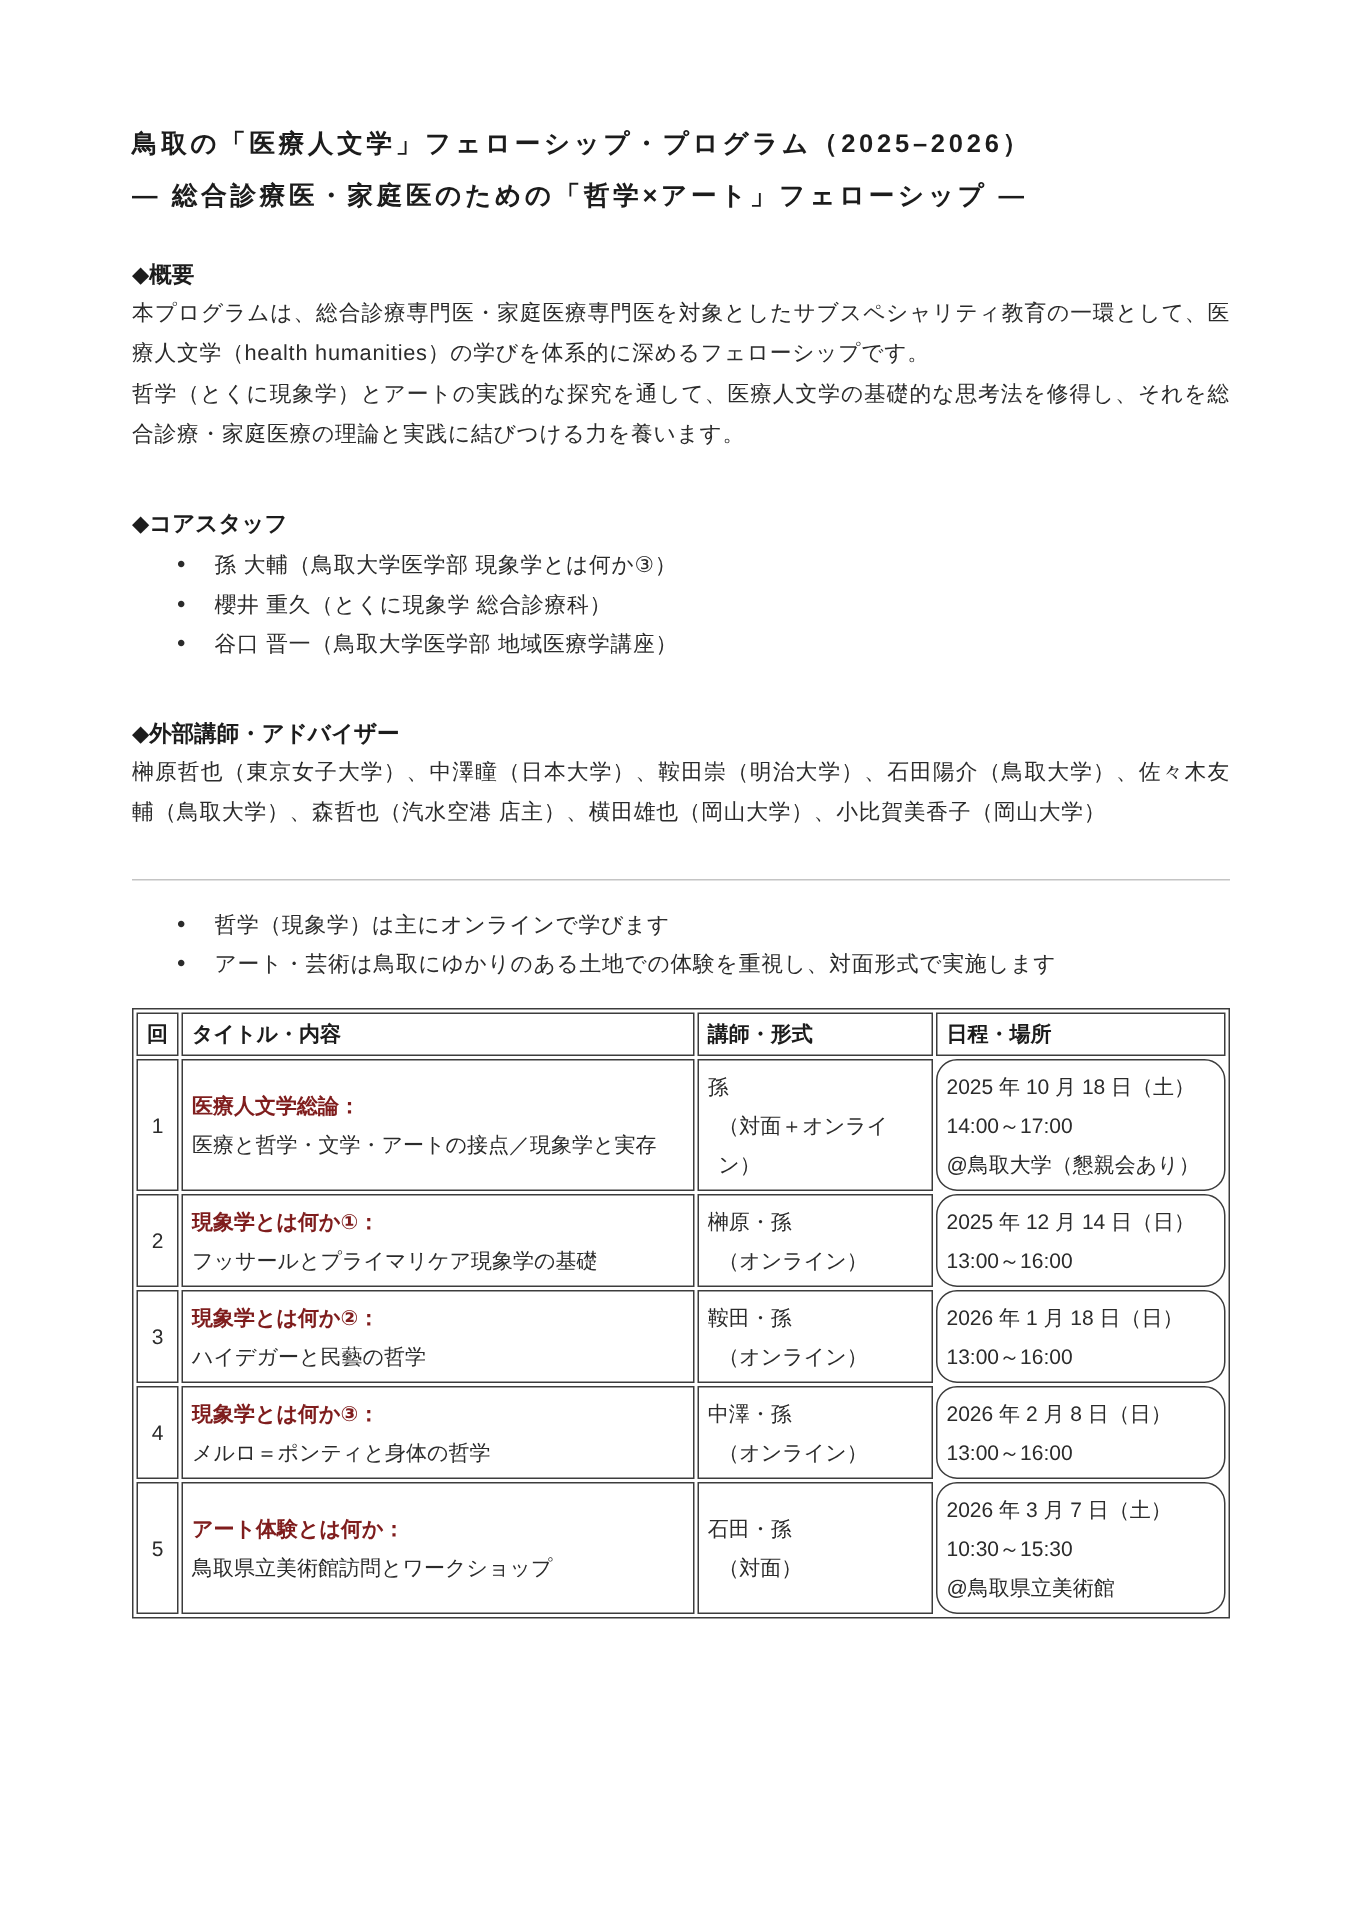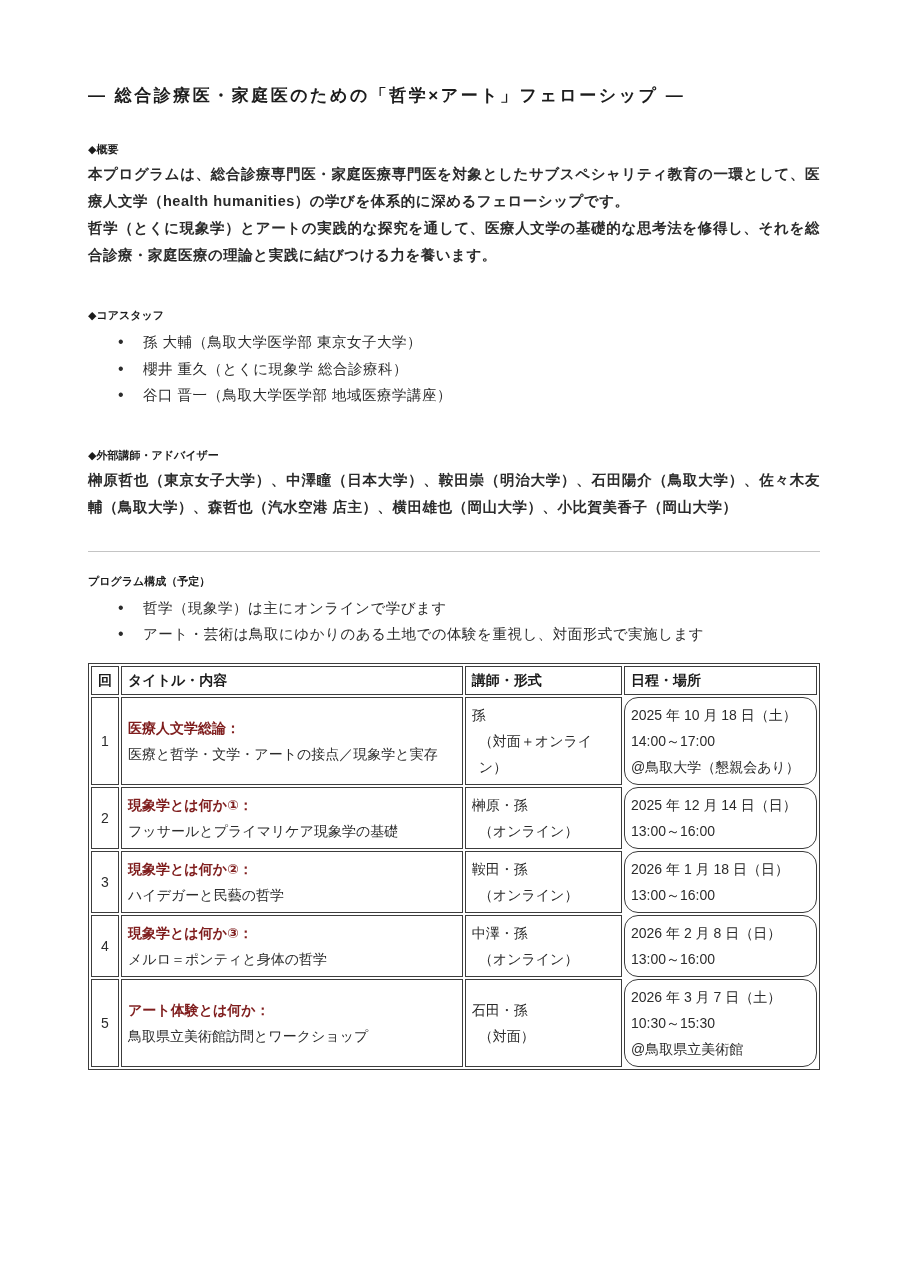--- a/index.html
+++ b/index.html
@@ -19,33 +19,32 @@
   
   .doc-title {
     font-size: 17px;
     font-weight: bold;
     letter-spacing: 2.5px;
     line-height: 35px;
     color: #1c1c1c;
   }
   
   .sec-heading {
-    font-size: 11px;
+    font-size: 15px;
     font-weight: bold;
     line-height: 24px;
     color: #1c1c1c;
   }
   
   .body-text {
     font-size: 14.5px;
     line-height: 27px;
     text-align: justify;
     color: #2b2b2b;
     letter-spacing: 0.5px;
-    font-weight: bold;
   }
   .mt-overview { margin-top: 20px; }
   .sec { margin-top: 24px; }
   .sec-gap { margin-top: 34px; }
   ul.dot-list {
     list-style: none;
     margin-top: 2px;
   }
   ul.dot-list li {
     font-size: 14.5px;
@@ -106,48 +105,48 @@
   tr.row-tall td { height: 82px; }
   tr.row-mid td { height: 54px; }
   tr.row-last td { height: 76px; }
 </style>
 </head>
 <body>
 
 <div class="page">
 
   <div class="doc-title">
+    <div>鳥取の「医療人文学」フェローシップ・プログラム（2025–2026）</div>
     <div>― 総合診療医・家庭医のための「哲学×アート」フェローシップ ―</div>
   </div>
 
   <div class="sec mt-overview">
     <div class="sec-heading">◆概要</div>
     <div class="body-text">本プログラムは、総合診療専門医・家庭医療専門医を対象としたサブスペシャリティ教育の一環として、医療人文学（health humanities）の学びを体系的に深めるフェローシップです。</div>
     <div class="body-text">哲学（とくに現象学）とアートの実践的な探究を通して、医療人文学の基礎的な思考法を修得し、それを総合診療・家庭医療の理論と実践に結びつける力を養います。</div>
   </div>
 
 
   <div class="sec-gap">
     <div class="sec-heading">◆コアスタッフ</div>
     <ul class="dot-list">
-      <li>孫 大輔（鳥取大学医学部 東京女子大学）</li>
+      <li>孫 大輔（鳥取大学医学部 現象学とは何か③）</li>
       <li>櫻井 重久（とくに現象学 総合診療科）</li>
       <li>谷口 晋一（鳥取大学医学部 地域医療学講座）</li>
     </ul>
   </div>
 
   <div class="sec-gap">
     <div class="sec-heading">◆外部講師・アドバイザー</div>
     <div class="body-text">榊原哲也（東京女子大学）、中澤瞳（日本大学）、鞍田崇（明治大学）、石田陽介（鳥取大学）、佐々木友輔（鳥取大学）、森哲也（汽水空港 店主）、横田雄也（岡山大学）、小比賀美香子（岡山大学）</div>
   </div>
 
   <hr class="rule">
 
   <div class="program-heading">
-    <div class="sec-heading">プログラム構成（予定）</div>
     <ul class="dot-list">
       <li>哲学（現象学）は主にオンラインで学びます</li>
       <li>アート・芸術は鳥取にゆかりのある土地での体験を重視し、対面形式で実施します</li>
     </ul>
   </div>
 
   <table class="schedule">
     <thead>
       <tr>
         <th class="col-no-h">回</th>

